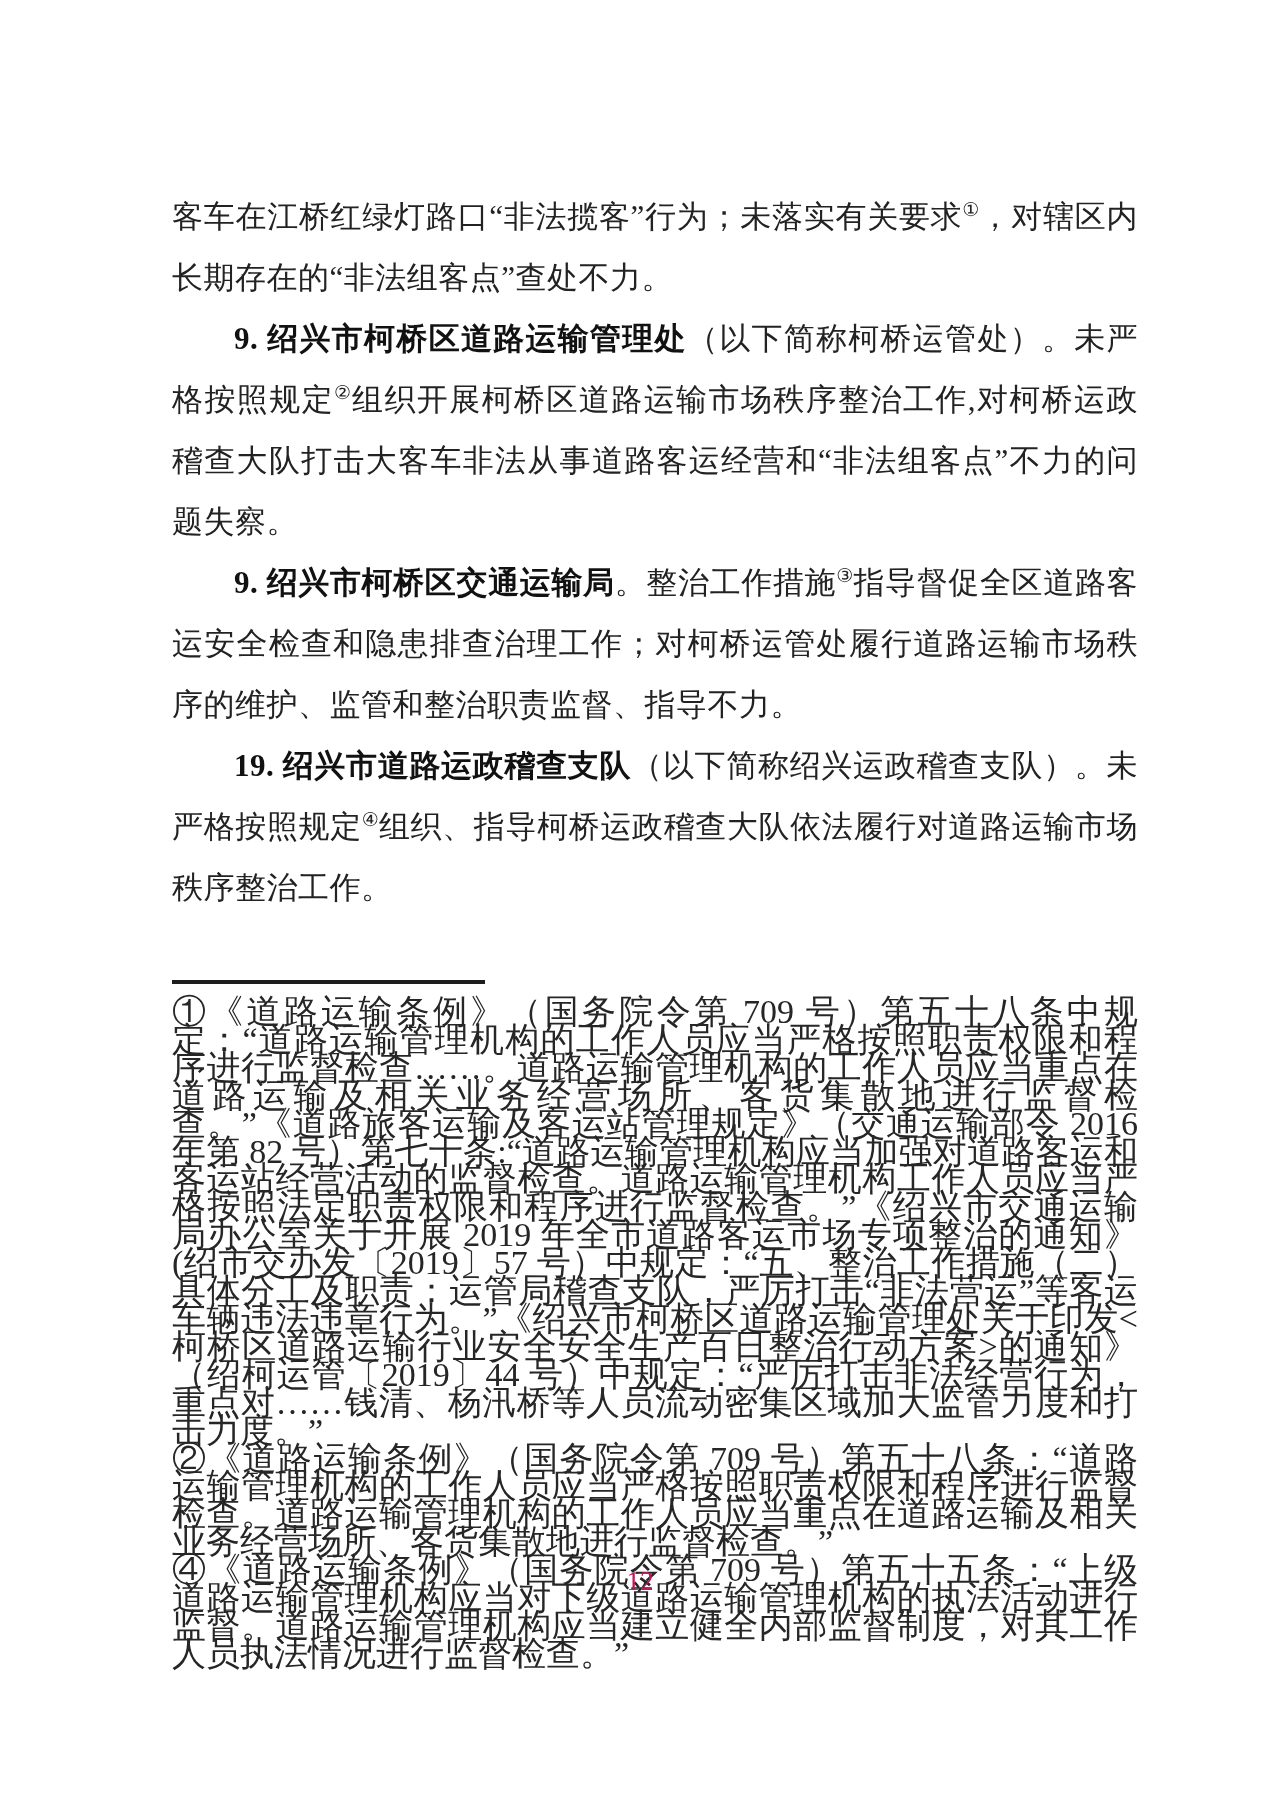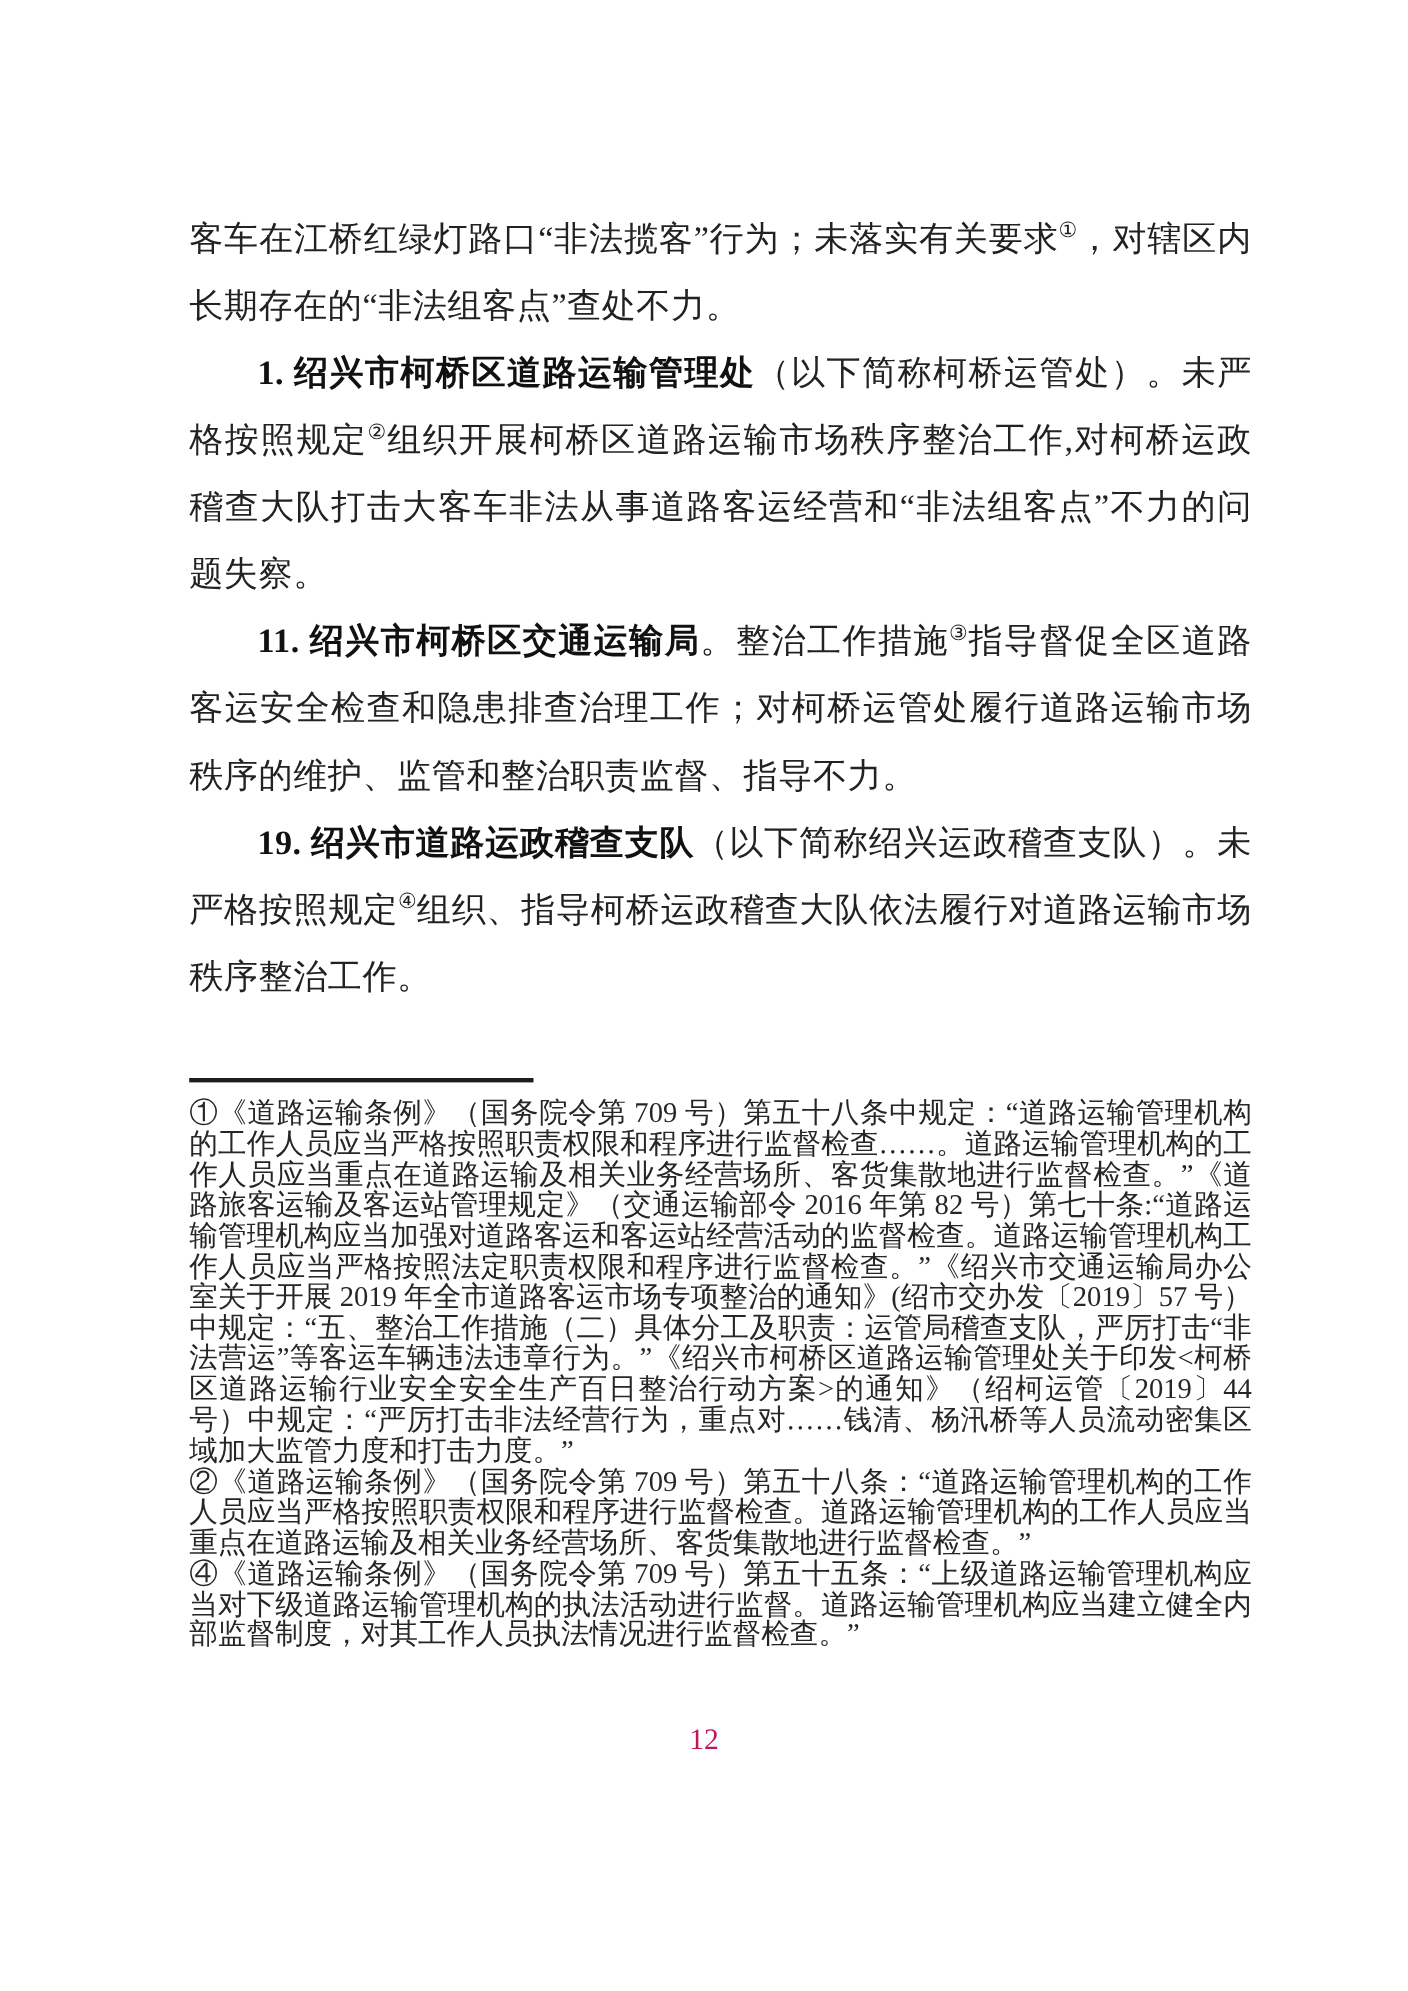--- a/index.html
+++ b/index.html
@@ -37,21 +37,21 @@
     letter-spacing: 0;
   }
   .separator {
     margin-top: 62px;
     width: 313px;
     height: 4px;
     background: #1d1d1d;
   }
   .footnotes {
     margin-top: 14px;
-    font-size: 26px;
+    font-size: 34px;
     line-height: 27.9px;
     text-align: justify;
     text-justify: inter-ideograph;
     color: #262626;
   }
   .footnotes p { margin: 0; }
   .page-number {
     position: absolute;
     left: 0;
     top: 1566px;
@@ -62,23 +62,23 @@
   }
 </style>
 </head>
 <body>
 
 <div class="page">
   <div class="content">
 
     <p class="body-p"><span>客车在江桥红绿灯路口“非法揽客”行为；未落实有关要求</span><sup class="fn-sup">①</sup><span>，对辖区内长期存在的“非法组客点”查处不力。</span></p>
 
-    <p class="body-p indent"><b>1. 绍兴市柯桥区道路运输管理处</b><span>（以下简称柯桥运管处）。未严格按照规定</span><sup class="fn-sup">②</sup><span>组织开展柯桥区道路运输市场秩序整治工作,对柯桥运政稽查大队打击大客车非法从事道路客运经营和“非法组客点”不力的问题失察。</span></p>
+    <p class="body-p indent"><b>9. 绍兴市柯桥区道路运输管理处</b><span>（以下简称柯桥运管处）。未严格按照规定</span><sup class="fn-sup">②</sup><span>组织开展柯桥区道路运输市场秩序整治工作,对柯桥运政稽查大队打击大客车非法从事道路客运经营和“非法组客点”不力的问题失察。</span></p>
 
-    <p class="body-p indent"><b>11. 绍兴市柯桥区交通运输局</b><span>。整治工作措施</span><sup class="fn-sup">③</sup><span>指导督促全区道路客运安全检查和隐患排查治理工作；对柯桥运管处履行道路运输市场秩序的维护、监管和整治职责监督、指导不力。</span></p>
+    <p class="body-p indent"><b>9. 绍兴市柯桥区交通运输局</b><span>。整治工作措施</span><sup class="fn-sup">③</sup><span>指导督促全区道路客运安全检查和隐患排查治理工作；对柯桥运管处履行道路运输市场秩序的维护、监管和整治职责监督、指导不力。</span></p>
 
     <p class="body-p indent"><b>19. 绍兴市道路运政稽查支队</b><span>（以下简称绍兴运政稽查支队）。未严格按照规定</span><sup class="fn-sup">④</sup><span>组织、指导柯桥运政稽查大队依法履行对道路运输市场秩序整治工作。</span></p>
 
     <div class="separator"></div>
 
     <div class="footnotes">
       <p><span>①</span><span>《道路运输条例》（国务院令第 709 号）第五十八条中规定：“道路运输管理机构的工作人员应当严格按照职责权限和程序进行监督检查……。道路运输管理机构的工作人员应当重点在道路运输及相关业务经营场所、客货集散地进行监督检查。”《道路旅客运输及客运站管理规定》（交通运输部令 2016 年第 82 号）第七十条:“道路运输管理机构应当加强对道路客运和客运站经营活动的监督检查。道路运输管理机构工作人员应当严格按照法定职责权限和程序进行监督检查。”《绍兴市交通运输局办公室关于开展 2019 年全市道路客运市场专项整治的通知》(绍市交办发〔2019〕57 号）中规定：“五、整治工作措施（二）具体分工及职责：运管局稽查支队，严厉打击“非法营运”等客运车辆违法违章行为。”《绍兴市柯桥区道路运输管理处关于印发&lt;柯桥区道路运输行业安全安全生产百日整治行动方案&gt;的通知》（绍柯运管〔2019〕44 号）中规定：“严厉打击非法经营行为，重点对……钱清、杨汛桥等人员流动密集区域加大监管力度和打击力度。”</span></p>
       <p><span>②</span><span>《道路运输条例》（国务院令第 709 号）第五十八条：“道路运输管理机构的工作人员应当严格按照职责权限和程序进行监督检查。道路运输管理机构的工作人员应当重点在道路运输及相关业务经营场所、客货集散地进行监督检查。”</span></p>
       <p><span>④</span><span>《道路运输条例》（国务院令第 709 号）第五十五条：“上级道路运输管理机构应当对下级道路运输管理机构的执法活动进行监督。道路运输管理机构应当建立健全内部监督制度，对其工作人员执法情况进行监督检查。”</span></p>
     </div>

